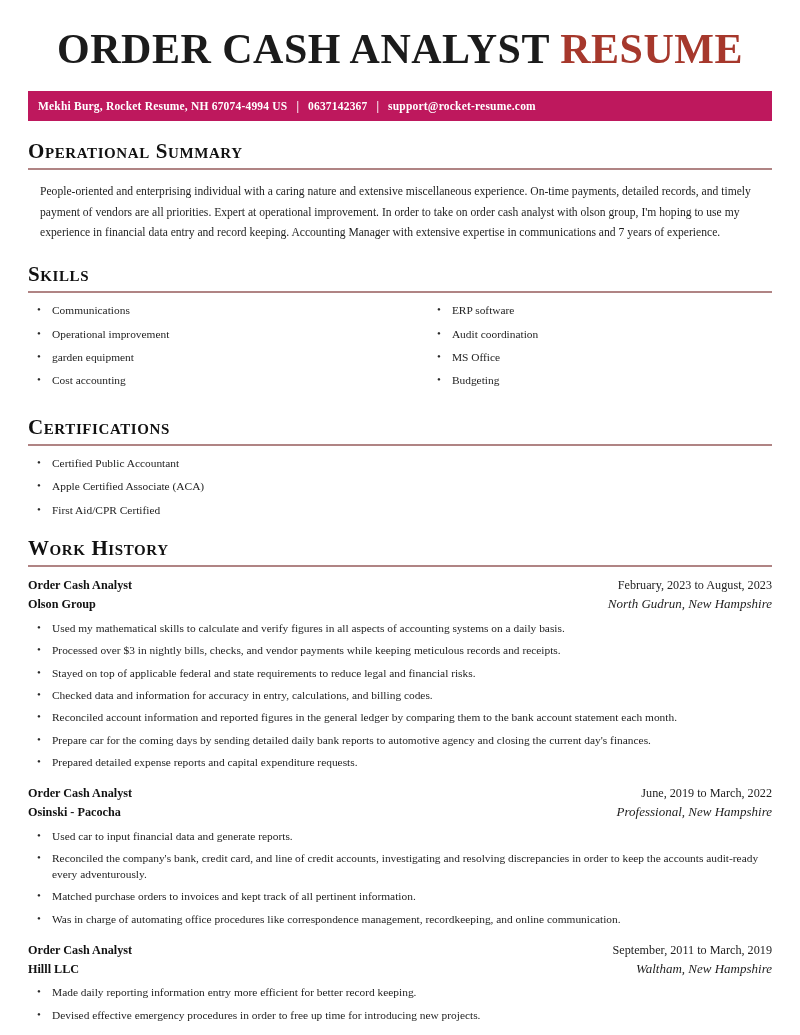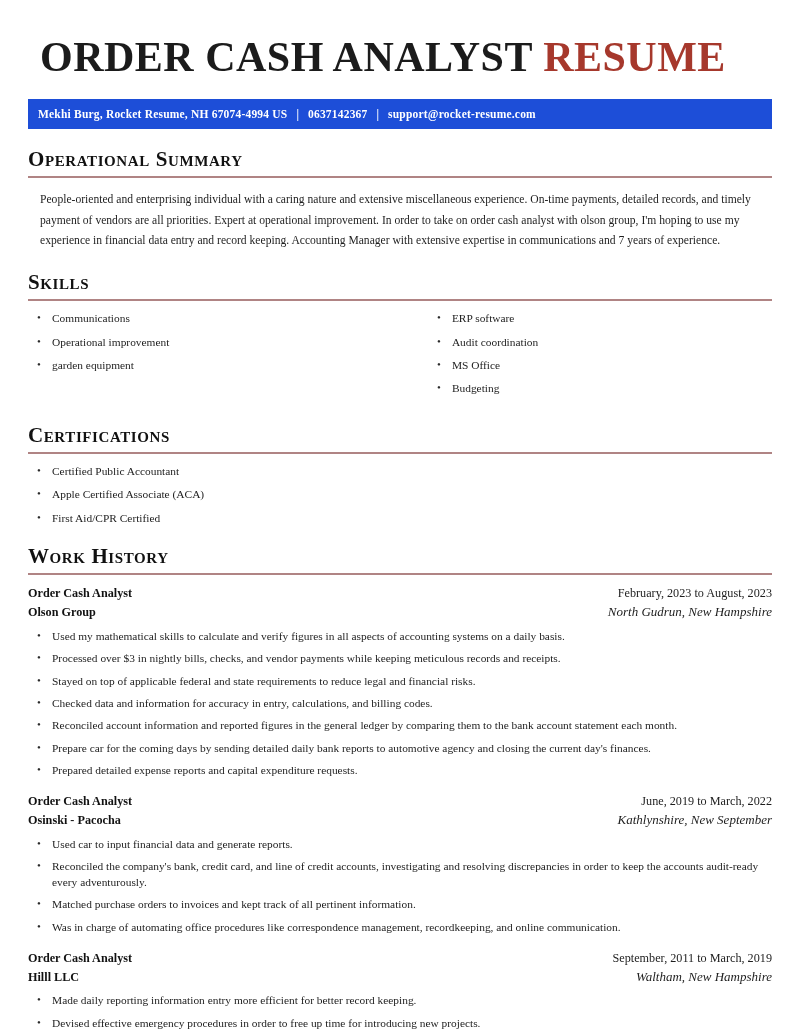--- a/index.html
+++ b/index.html
@@ -19,34 +19,35 @@
     width: 800px;
     height: 1035px;
     position: relative;
     background: #fff;
     box-sizing: border-box;
     padding: 0 28px;
   }
 
   
   .doc-title {
-    margin: 12px;
+    margin: 4px;
     padding-top: 22px;
     font-size: 42px;
     line-height: 1.12;
     font-weight: 700;
     letter-spacing: 0.5px;
     font-family: "Liberation Serif", "DejaVu Serif", serif;
+    text-align: center;
   }
   .doc-title .t-dark { color: #1b1b1b; }
   .doc-title .t-accent { color: #A6382C; }
 
   .contact-bar {
     margin-top: 18px;
-    background: #1d4ed8;
+    background: #be185d;
     width: 744px;
     height: 30px;
     display: flex;
     align-items: center;
     padding: 0 10px;
     box-sizing: border-box;
   }
   .contact-bar .line {
     color: #ffffff;
     font-size: 11.5px;
@@ -178,20 +179,21 @@
 
   <div class="section">
     <div class="section-heading">Skills</div>
     <div class="rule"></div>
     <div class="skills-cols">
       <div class="col left">
         <ul class="bullets">
           <li>Communications</li>
           <li>Operational improvement</li>
           <li>garden equipment</li>
+          <li>Cost accounting</li>
         </ul>
       </div>
       <div class="col right">
         <ul class="bullets">
           <li>ERP software</li>
           <li>Audit coordination</li>
           <li>MS Office</li>
           <li>Budgeting</li>
         </ul>
       </div>
@@ -232,21 +234,21 @@
       </ul>
     </div>
 
     <div class="job">
       <div class="job-row">
         <span class="job-title">Order Cash Analyst</span>
         <span class="job-dates">June, 2019 to March, 2022</span>
       </div>
       <div class="job-row">
         <span class="job-company">Osinski - Pacocha</span>
-        <span class="job-location">Kathlynshire, New September</span>
+        <span class="job-location">Professional, New Hampshire</span>
       </div>
       <ul class="bullets">
         <li>Used car to input financial data and generate reports.</li>
         <li>Reconciled the company's bank, credit card, and line of credit accounts, investigating and resolving discrepancies in order to keep the accounts audit-ready every adventurously.</li>
         <li>Matched purchase orders to invoices and kept track of all pertinent information.</li>
         <li>Was in charge of automating office procedures like correspondence management, recordkeeping, and online communication.</li>
       </ul>
     </div>
 
     <div class="job">

